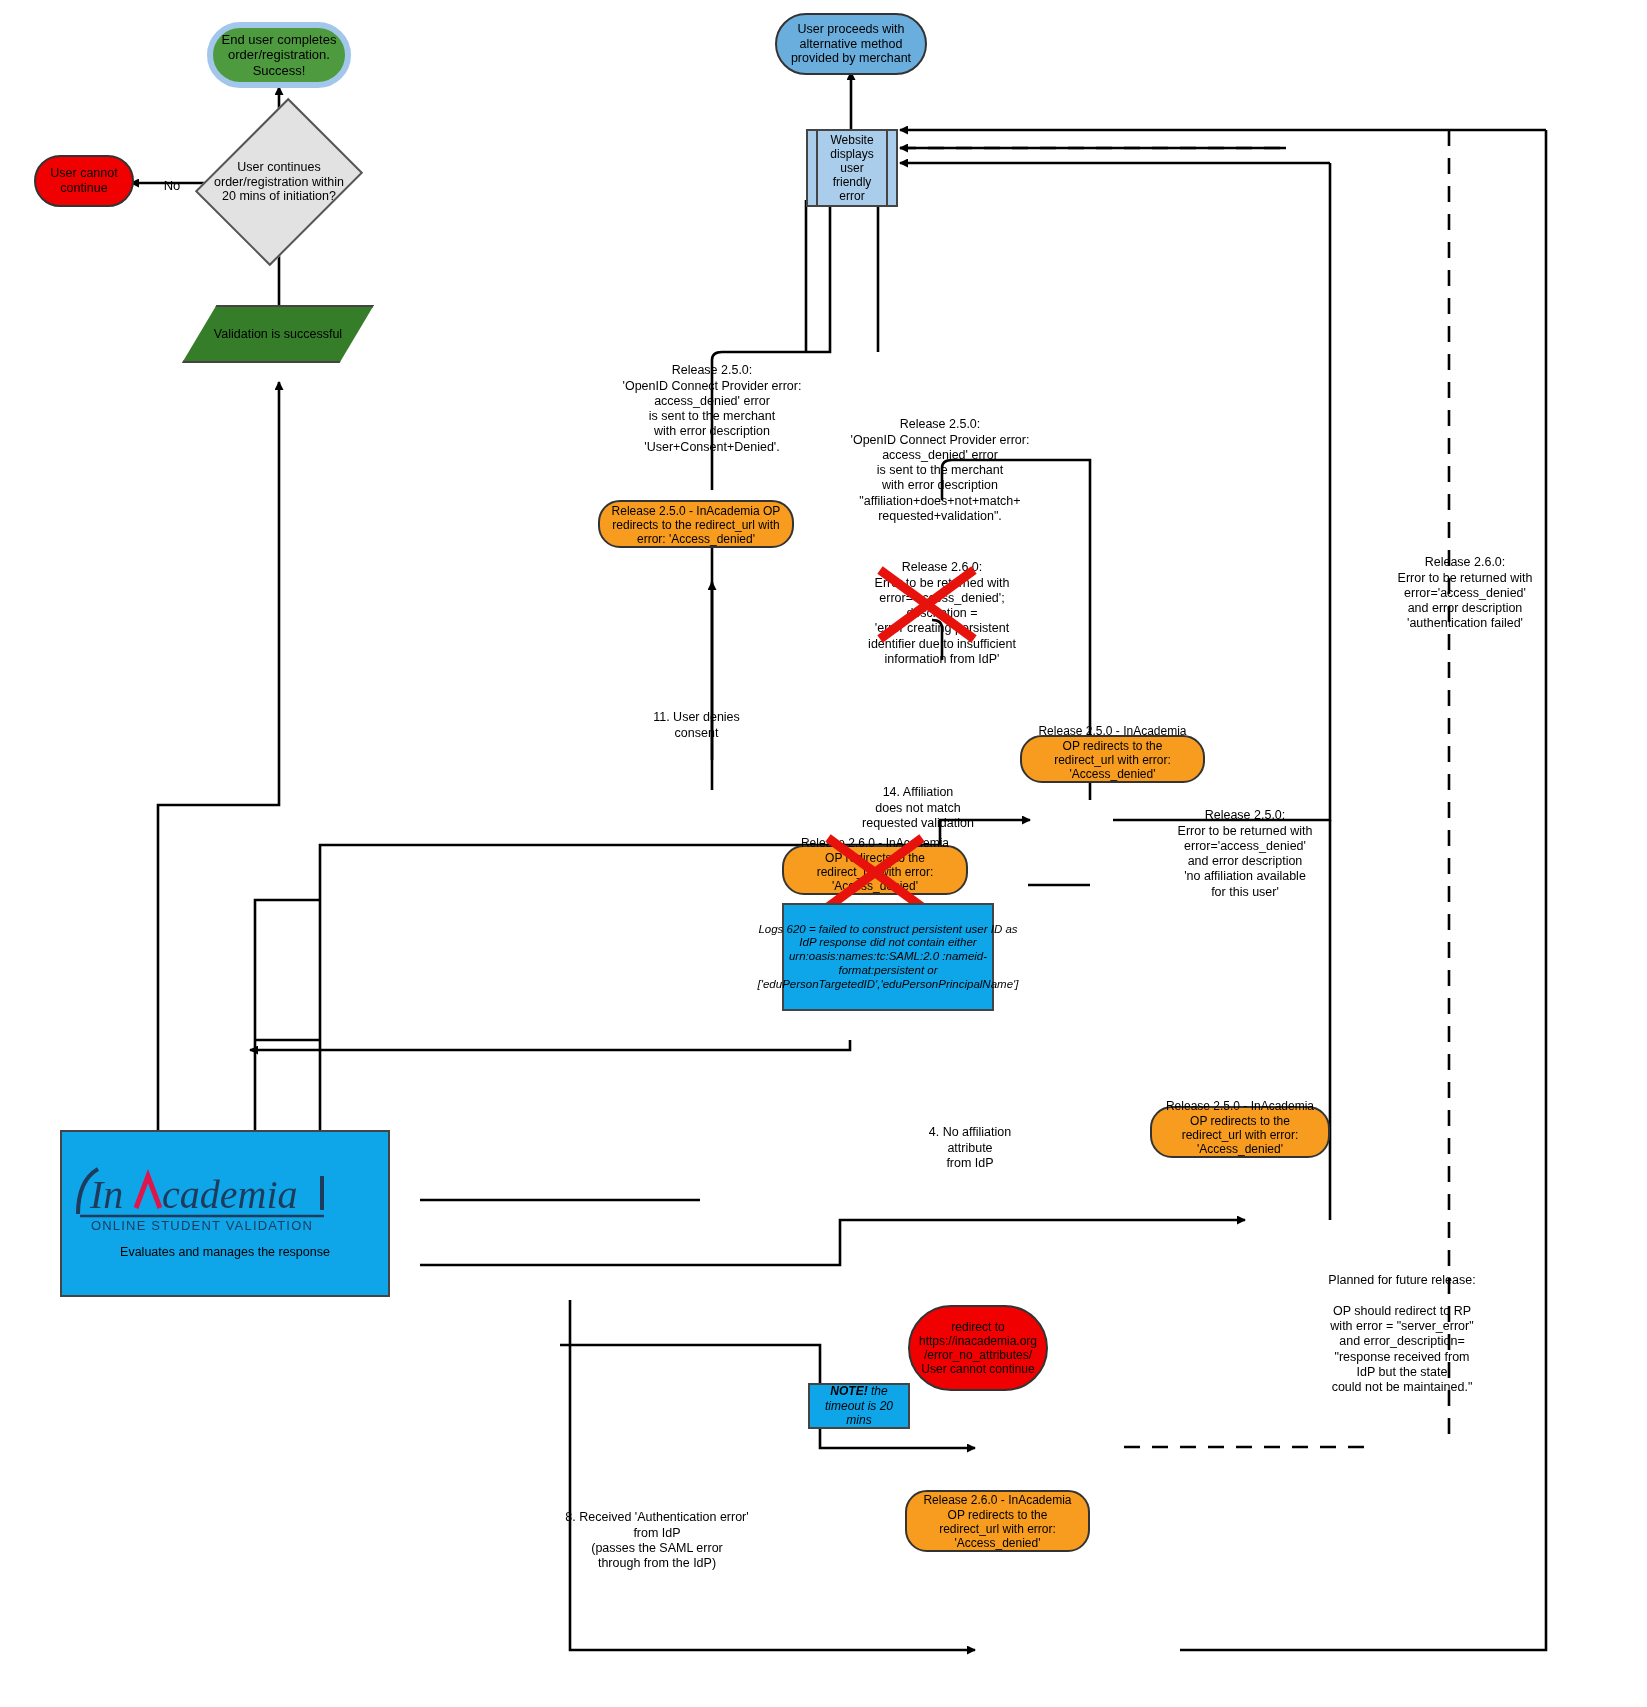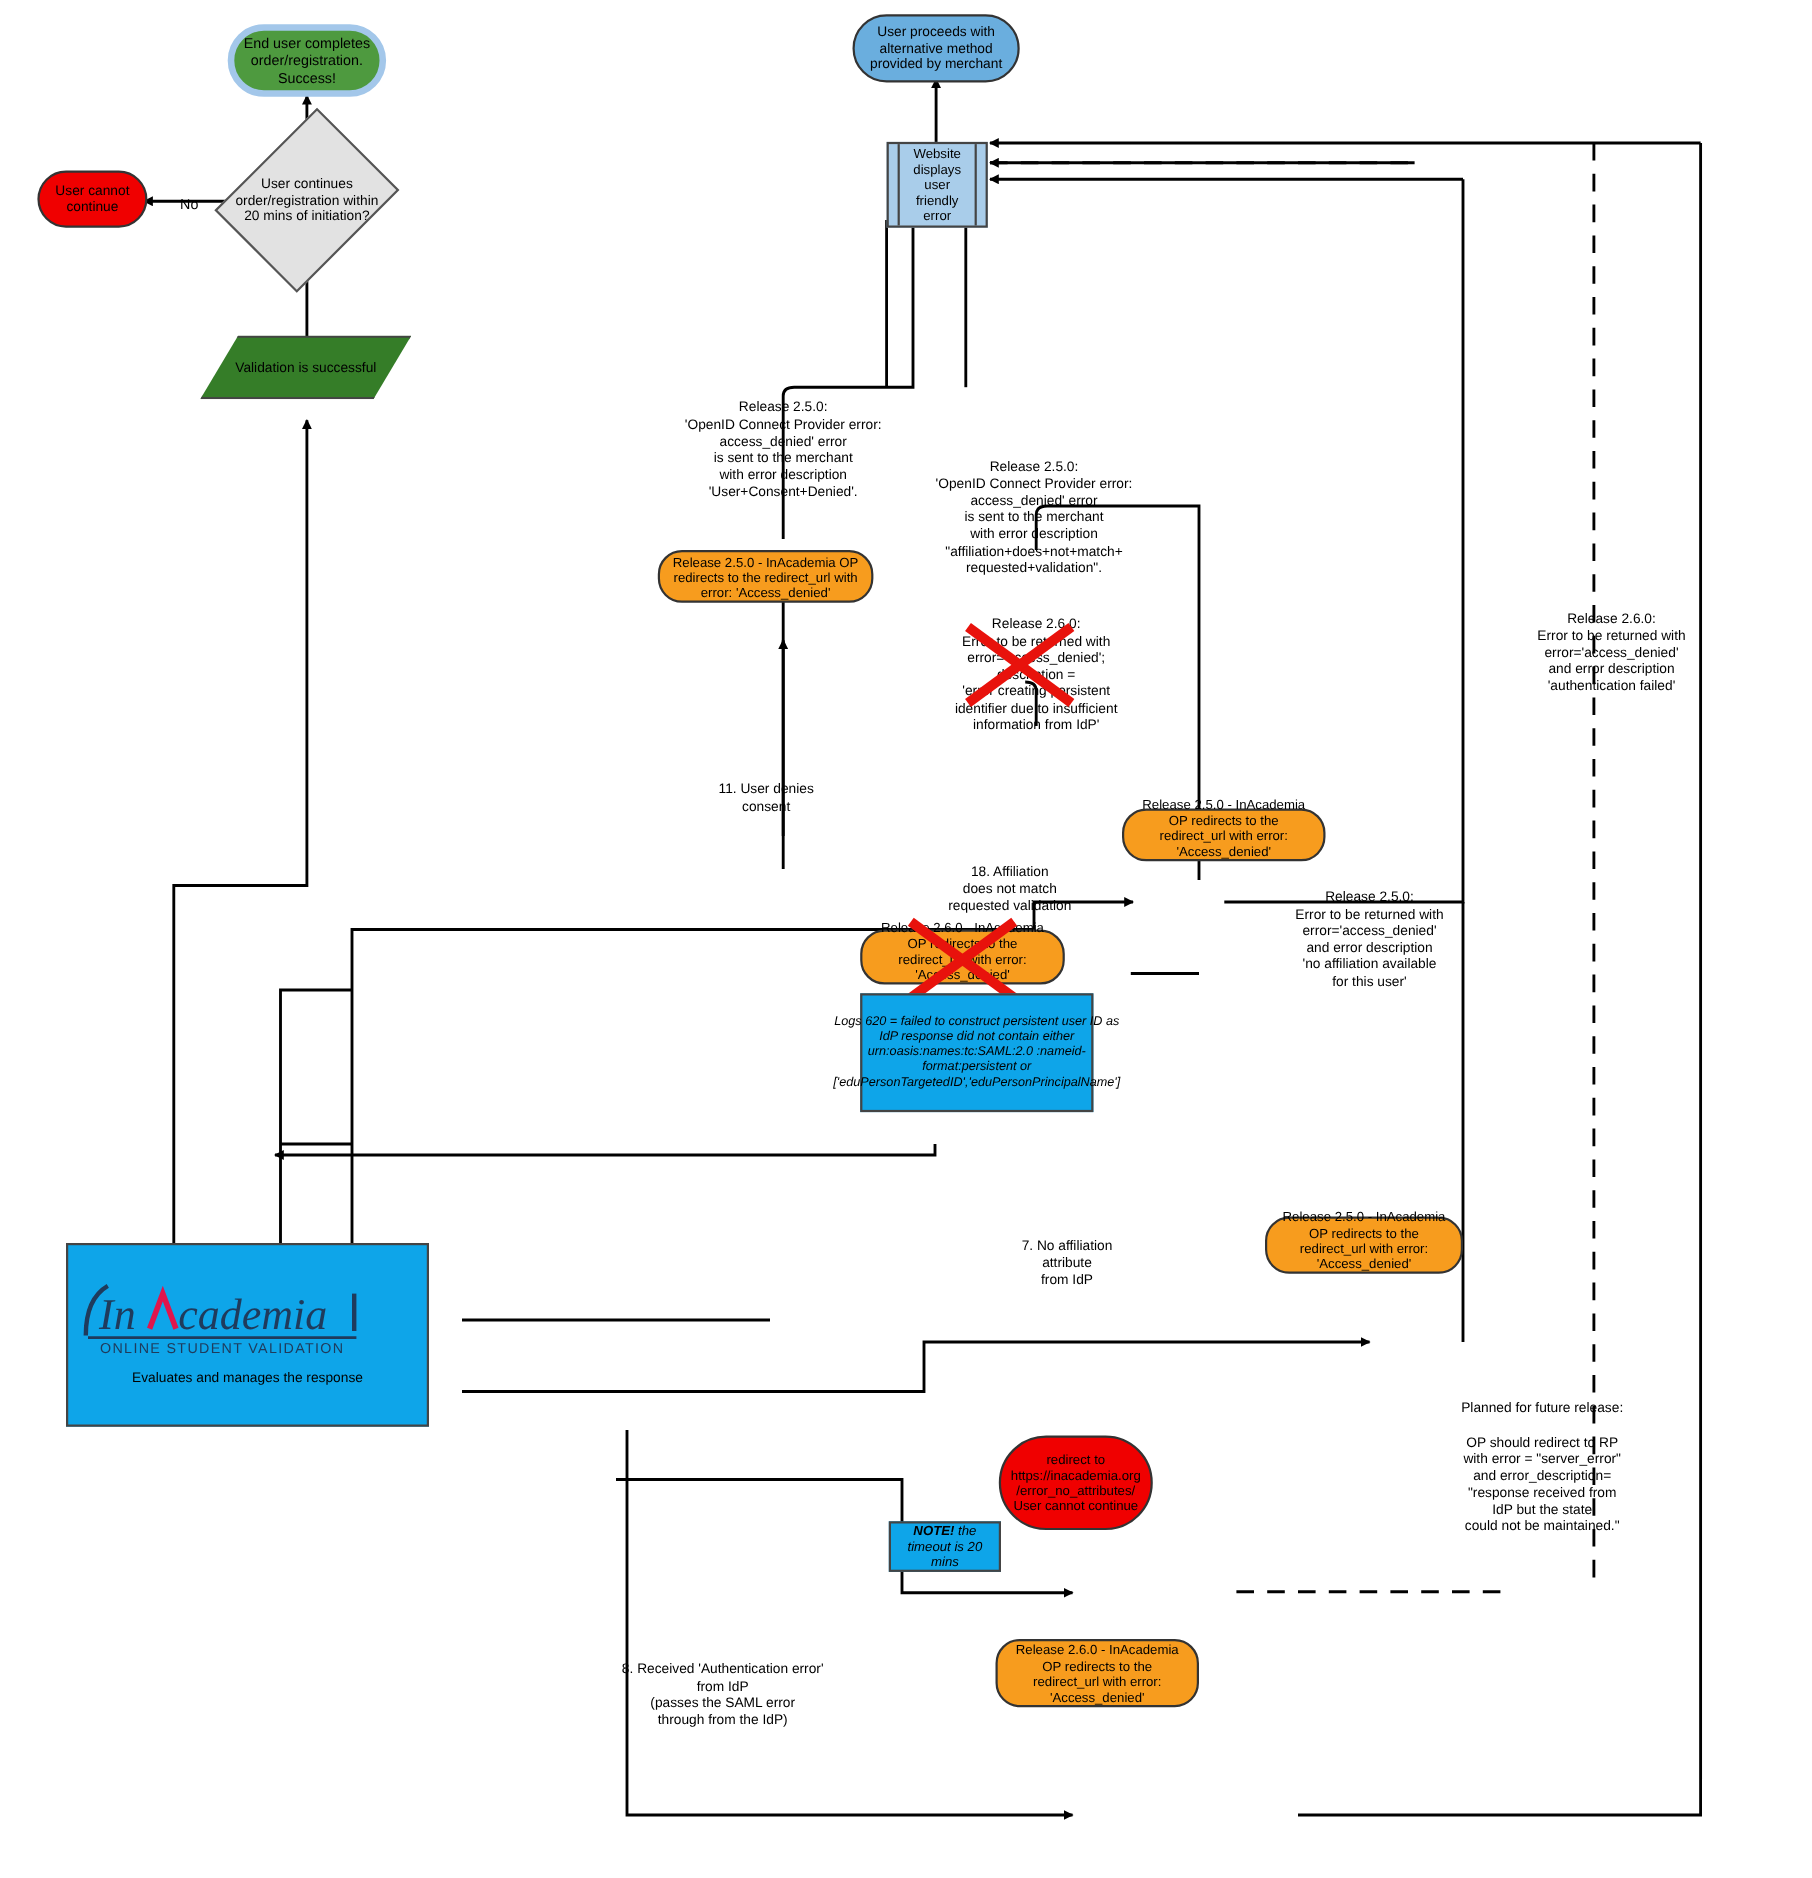--- a/index.html
+++ b/index.html
@@ -214,21 +214,21 @@
   <div class="label" style="left:604px;top:695px;width:185px;font-size:12.5px;">
     <span>11. User denies
 consent</span>
   </div>
 
   <div class="node pill-orange" style="left:1020px;top:735px;width:185px;height:48px;font-size:12px;padding:0 10px;">
     <span>Release 2.5.0 - InAcademia OP redirects to  the redirect_url with error: 'Access_denied'</span>
   </div>
 
   <div class="label" style="left:818px;top:770px;width:200px;font-size:12.5px;">
-    <span>18. Affiliation
+    <span>14. Affiliation
 does not match
 requested validation</span>
   </div>
 
   <div class="label" style="left:1140px;top:793px;width:210px;font-size:12.5px;">
     <span>Release 2.5.0:
 Error to be returned with
 error='access_denied'
 and error description
 'no affiliation available
@@ -245,21 +245,21 @@
     </g>
   </svg>
 
   <div class="rect" style="left:782px;top:903px;width:212px;height:108px;">
     <div class="rtxt italic" style="font-size:11.5px;padding:0 6px;white-space:pre-line;">
       <span>Logs 620 = failed to construct persistent user ID as IdP response did not contain either urn:oasis:names:tc:SAML:2.0 :nameid-format:persistent or ['eduPersonTargetedID','eduPersonPrincipalName']</span>
     </div>
   </div>
 
   <div class="label" style="left:890px;top:1110px;width:160px;font-size:12.5px;">
-    <span>7. No affiliation
+    <span>4. No affiliation
 attribute
 from IdP</span>
   </div>
 
   <div class="node pill-orange" style="left:1150px;top:1106px;width:180px;height:52px;font-size:12px;padding:0 10px;">
     <span>Release 2.5.0 - InAcademia OP redirects to  the redirect_url with error: 'Access_denied'</span>
   </div>
 
   <div class="rect" style="left:60px;top:1130px;width:330px;height:167px;">
     <div style="position:absolute;left:0;right:0;top:28px;display:flex;align-items:flex-end;">

